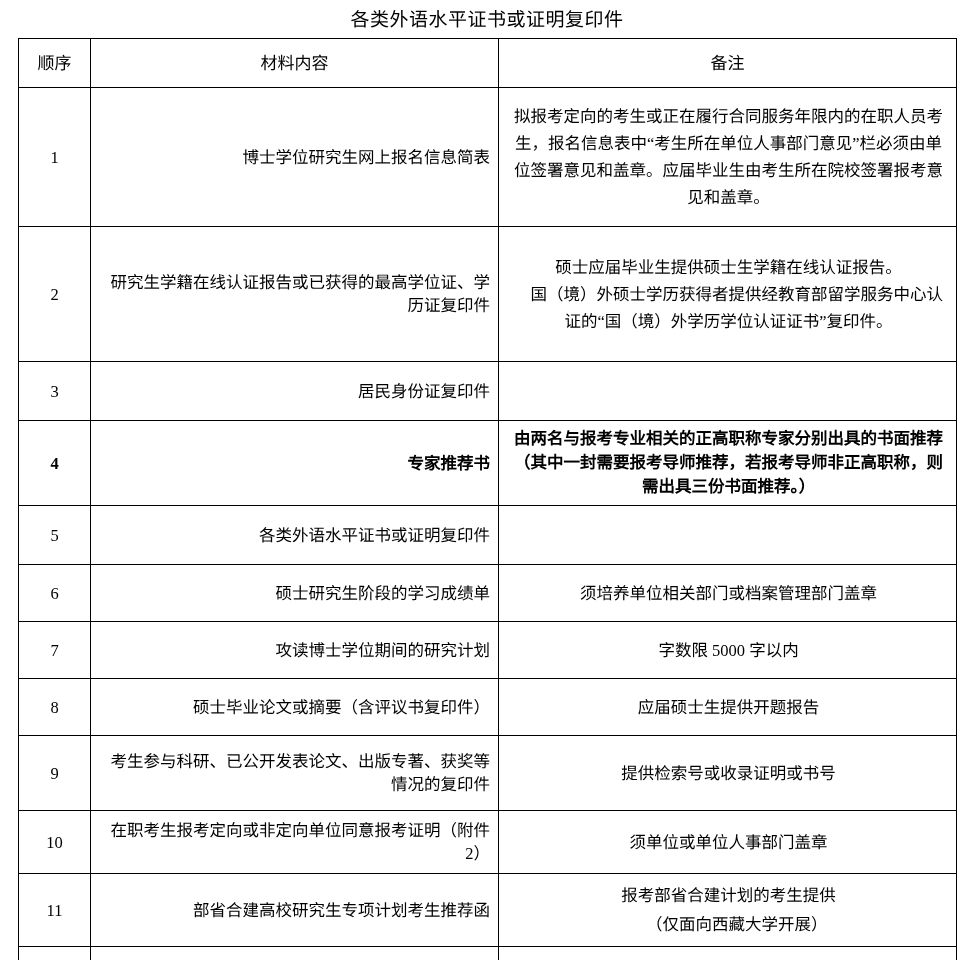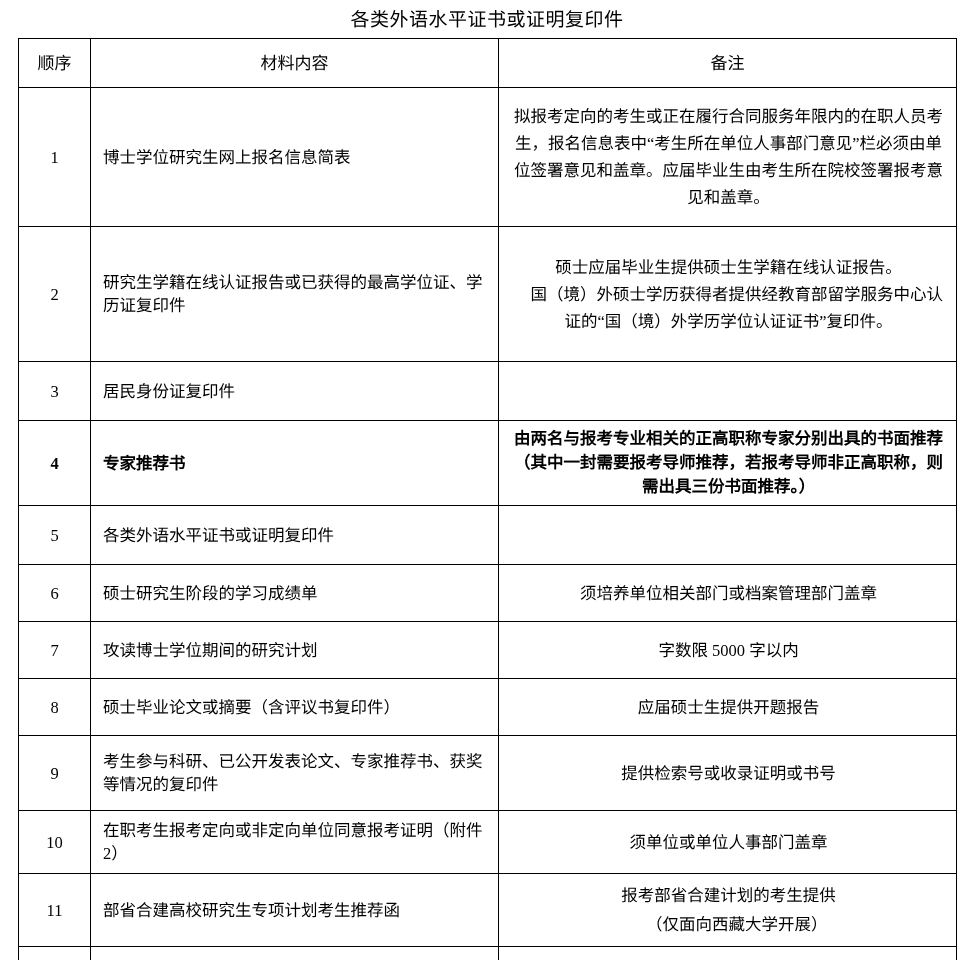--- a/index.html
+++ b/index.html
@@ -58,21 +58,21 @@
     font-size: 17px;
     margin-left: 12px;
   }
   td.seq {
     text-align: center;
     font-size: 16px;
     padding: 2px 0;
   }
   td.item {
     padding: 6px 8px 6px 12px;
-    text-align: left;
+    text-align: right;
   }
   td.note {
     padding: 6px 8px 6px 10px;
     text-align: center;
   }
   td.note .nline { display: block; }
   td.note .nline.indent { text-indent: 1em; }
   td.note.empty { padding: 0; }
 
   
@@ -162,21 +162,21 @@
         </tr>
         <tr class="r8">
           <td class="seq">8</td>
           <td class="item">硕士毕业论文或摘要（含评议书复印件）</td>
           <td class="note">
             <span class="nline">应届硕士生提供开题报告</span>
           </td>
         </tr>
         <tr class="r9">
           <td class="seq">9</td>
-          <td class="item">考生参与科研、已公开发表论文、专家推荐书、获奖等情况的复印件</td>
+          <td class="item">考生参与科研、已公开发表论文、出版专著、获奖等情况的复印件</td>
           <td class="note">
             <span class="nline">提供检索号或收录证明或书号</span>
           </td>
         </tr>
         <tr class="r10">
           <td class="seq">10</td>
           <td class="item">在职考生报考定向或非定向单位同意报考证明（附件 2）</td>
           <td class="note">
             <span class="nline">须单位或单位人事部门盖章</span>
           </td>

